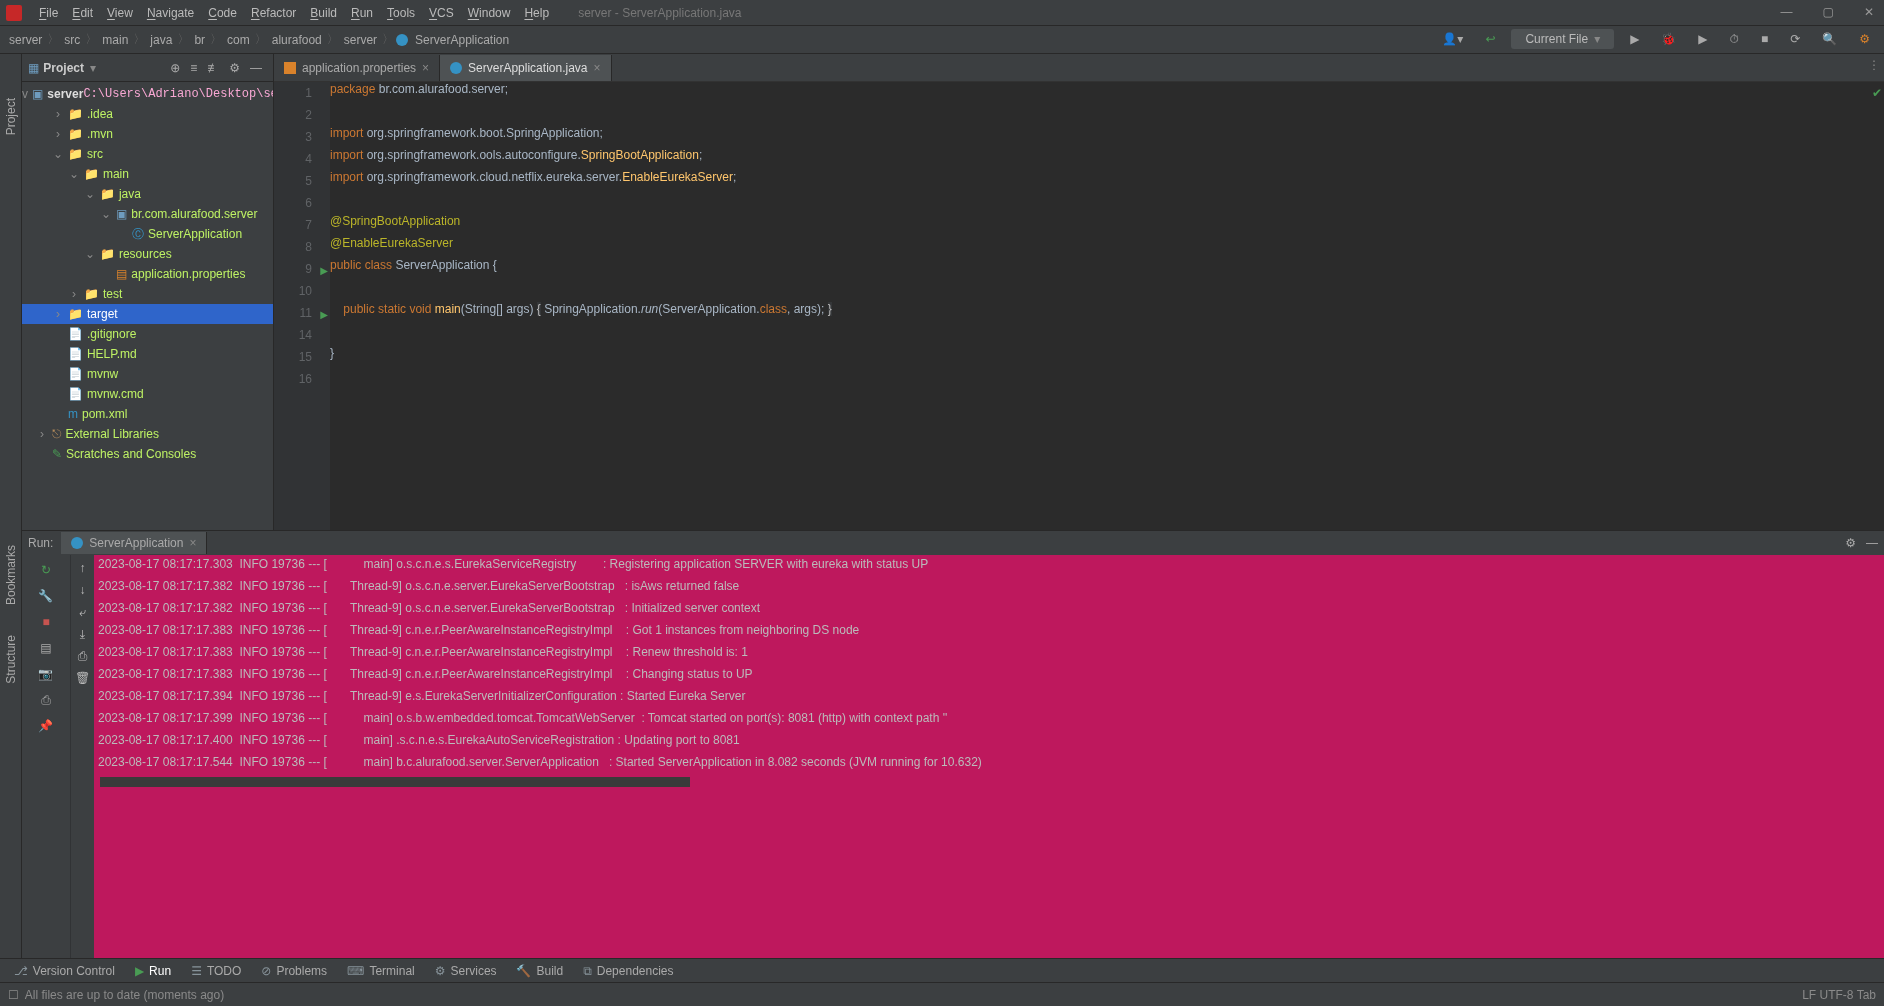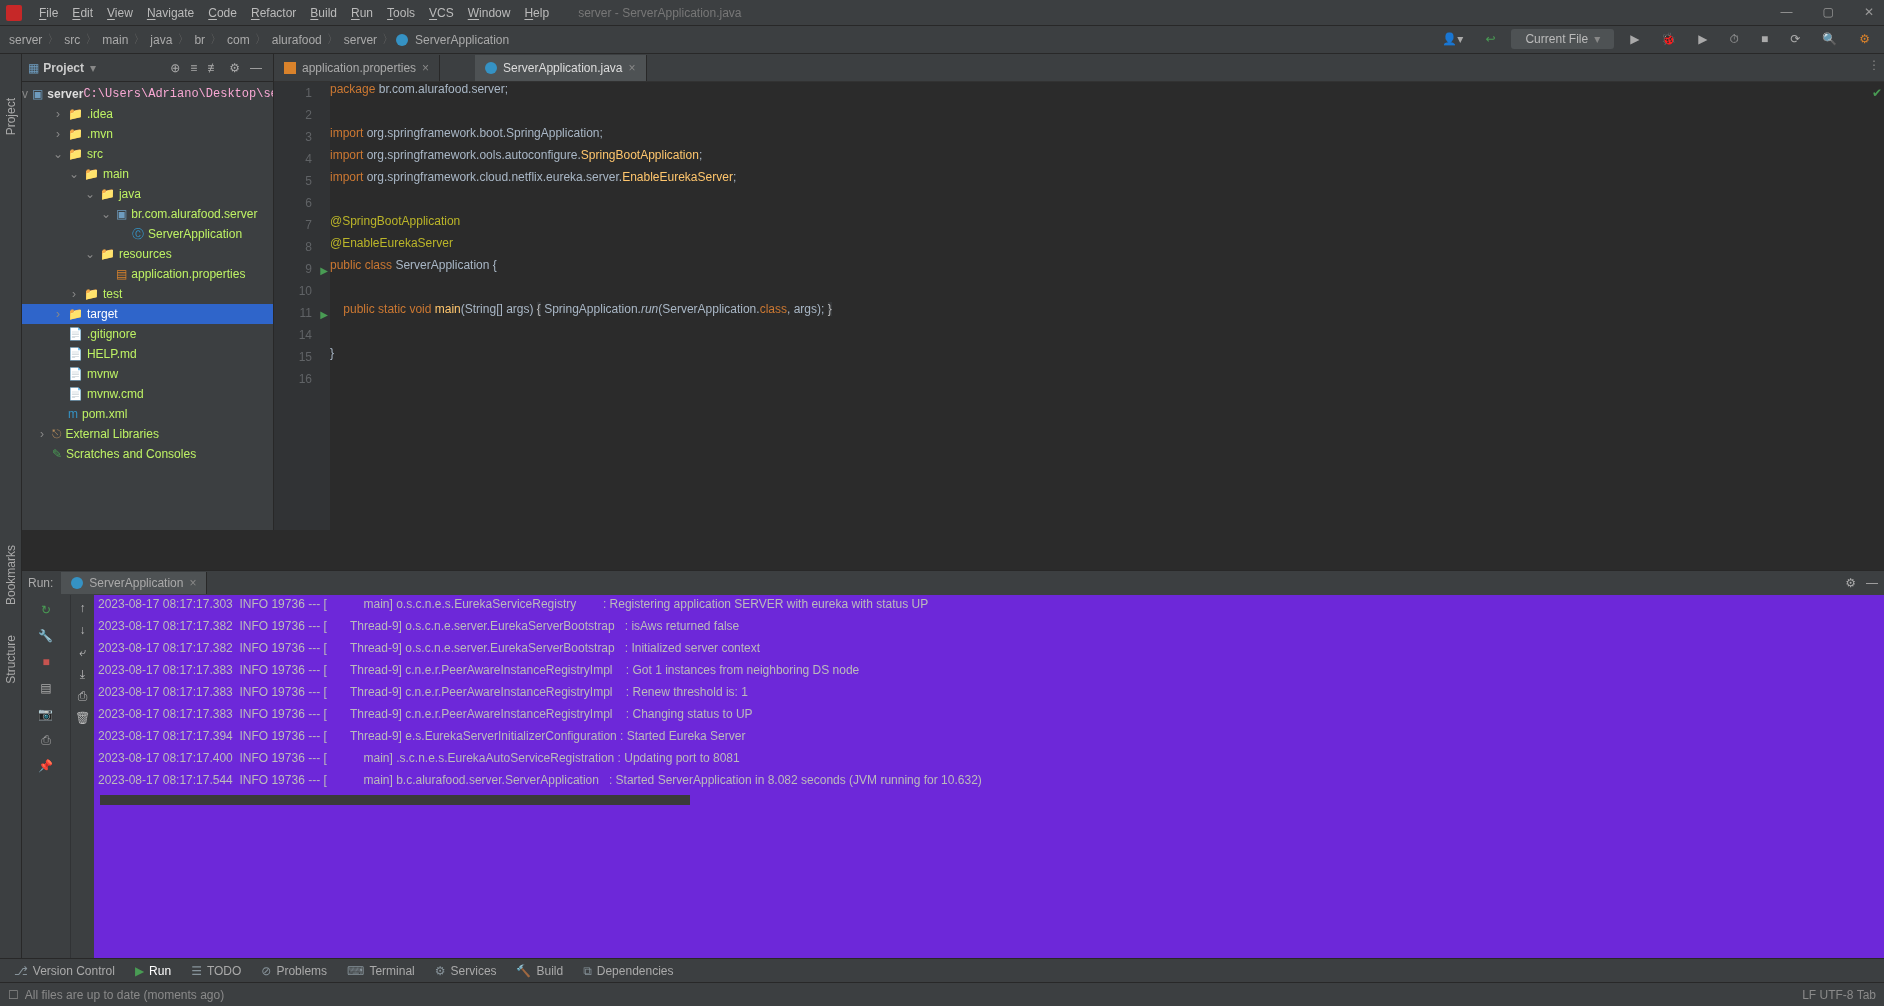--- a/index.html
+++ b/index.html
@@ -43,42 +43,42 @@
 .indent{display:inline-block;}
 .caret{width:12px;display:inline-block;text-align:center;color:#888;}
 .fico{margin:0 4px;}
 .fname{color:#bef264;}
 .path{color:#f9a8d4;font-family:Liberation Mono, monospace;}
 .folder-b{color:#6e9cbf;}
 
 .editor-col{flex:1; display:flex; flex-direction:column; background:#2b2b2b; min-width:0; position:relative;}
 .tabs{height:28px; display:flex; align-items:flex-end; border-bottom:1px solid #323232; background:#3c3f41;}
 .tab{height:26px; display:flex; align-items:center; padding:0 10px; gap:6px; background:#3c3f41; color:#aaa; border-right:1px solid #282828;}
-.tab.active{background:#4e5254; color:#ddd;margin-left:35px;}
+.tab.active{background:#4e5254; color:#ddd;}
 .tab .close{color:#888;cursor:pointer;}
 .tab-ico{width:12px;height:12px;display:inline-block;}
 .tico-props{background:linear-gradient(#d9822b,#d9822b);}
 .tico-class{background:#3592c4;border-radius:50%;}
 
 .code-area{flex:1; display:flex; font-family:"JetBrains Mono",Consolas,monospace; font-size:13px; position:relative;}
 .gutter{width:56px; padding-top:4px; text-align:right; color:#606366; background:#313335; }
 .gutter .ln{height:22px; padding-right:18px; position:relative;}
 .gutter .run-mark{position:absolute; right:2px; top:3px; color:#499c54; font-size:10px;}
 .code{flex:1; padding-top:0; overflow:auto;}
 .code .line{height:22px; white-space:pre;}
 .kw{color:#cc7832;}
 .str-pkg{color:#a9b7c6;}
 .ann{color:#bbb529;}
 .cls{color:#a9b7c6;}
 .id-y{color:#ffc66d;}
 .static-m{font-style:italic;color:#a9b7c6;}
 .err-strip{position:absolute;right:0;top:28px;width:12px;}
 .err-strip .ok{color:#499c54;position:absolute;right:2px;top:4px;}
 
-.run-panel{flex:1; border-top:1px solid #282828; background:#6d28d9; display:flex; flex-direction:column; min-height:0;margin-top:40px;}
+.run-panel{flex:1; border-top:1px solid #282828; background:#be185d; display:flex; flex-direction:column; min-height:0;}
 .run-head{height:24px; background:#3c3f41; display:flex; align-items:center; padding:0 6px; position:relative;}
 .run-head .lbl{color:#aaa;}
 .run-head .tab{height:22px;background:#4e5254;margin-left:8px;}
 .run-head .rbtns{position:absolute;right:6px;display:flex;gap:10px;color:#aaa;}
 .run-body{flex:1; display:flex; min-height:0;}
 .run-gutter{width:48px; background:#3c3f41; display:flex; flex-direction:column; align-items:center; padding-top:6px; gap:8px;}
 .run-gutter .gbtn{width:18px;height:18px; display:flex;align-items:center;justify-content:center;color:#aaa;}
 .run-gutter2{width:24px; background:#3c3f41; display:flex; flex-direction:column; align-items:center; padding-top:6px; gap:8px;border-left:1px solid #313335;}
 .console{flex:1; font-family:Consolas,monospace; font-size:13px; color:#bbb; overflow:auto; padding:2px 4px;}
 .console .cl{height:22px; white-space:pre;}
@@ -382,20 +382,21 @@
         </div>
         <div class="console">
           <div id="console-lines">
               <div class="cl">2023-08-17 08:17:17.303  INFO 19736 --- [           main] o.s.c.n.e.s.EurekaServiceRegistry        : Registering application SERVER with eureka with status UP</div>
               <div class="cl">2023-08-17 08:17:17.382  INFO 19736 --- [       Thread-9] o.s.c.n.e.server.EurekaServerBootstrap   : isAws returned false</div>
               <div class="cl">2023-08-17 08:17:17.382  INFO 19736 --- [       Thread-9] o.s.c.n.e.server.EurekaServerBootstrap   : Initialized server context</div>
               <div class="cl">2023-08-17 08:17:17.383  INFO 19736 --- [       Thread-9] c.n.e.r.PeerAwareInstanceRegistryImpl    : Got 1 instances from neighboring DS node</div>
               <div class="cl">2023-08-17 08:17:17.383  INFO 19736 --- [       Thread-9] c.n.e.r.PeerAwareInstanceRegistryImpl    : Renew threshold is: 1</div>
               <div class="cl">2023-08-17 08:17:17.383  INFO 19736 --- [       Thread-9] c.n.e.r.PeerAwareInstanceRegistryImpl    : Changing status to UP</div>
               <div class="cl">2023-08-17 08:17:17.394  INFO 19736 --- [       Thread-9] e.s.EurekaServerInitializerConfiguration : Started Eureka Server</div>
+              <div class="cl">2023-08-17 08:17:17.399  INFO 19736 --- [           main] o.s.b.w.embedded.tomcat.TomcatWebServer  : Tomcat started on port(s): 8081 (http) with context path ''</div>
               <div class="cl">2023-08-17 08:17:17.400  INFO 19736 --- [           main] .s.c.n.e.s.EurekaAutoServiceRegistration : Updating port to 8081</div>
               <div class="cl">2023-08-17 08:17:17.544  INFO 19736 --- [           main] b.c.alurafood.server.ServerApplication   : Started ServerApplication in 8.082 seconds (JVM running for 10.632)</div>
             </div>
           <div class="hscroll"></div>
         </div>
       </div>
     </div>
   </div>
 </div>
 

